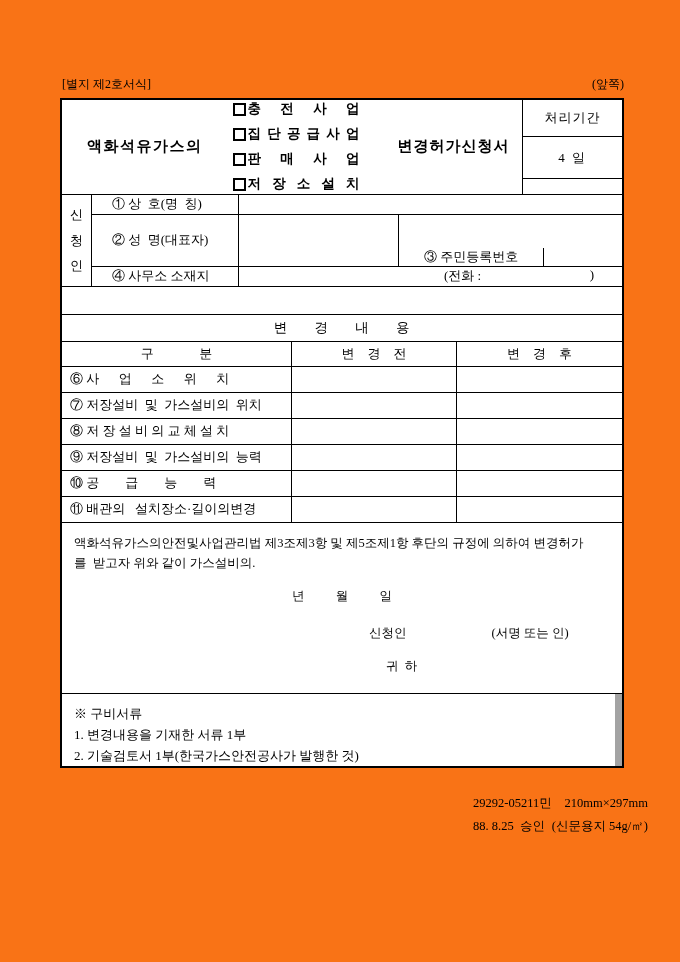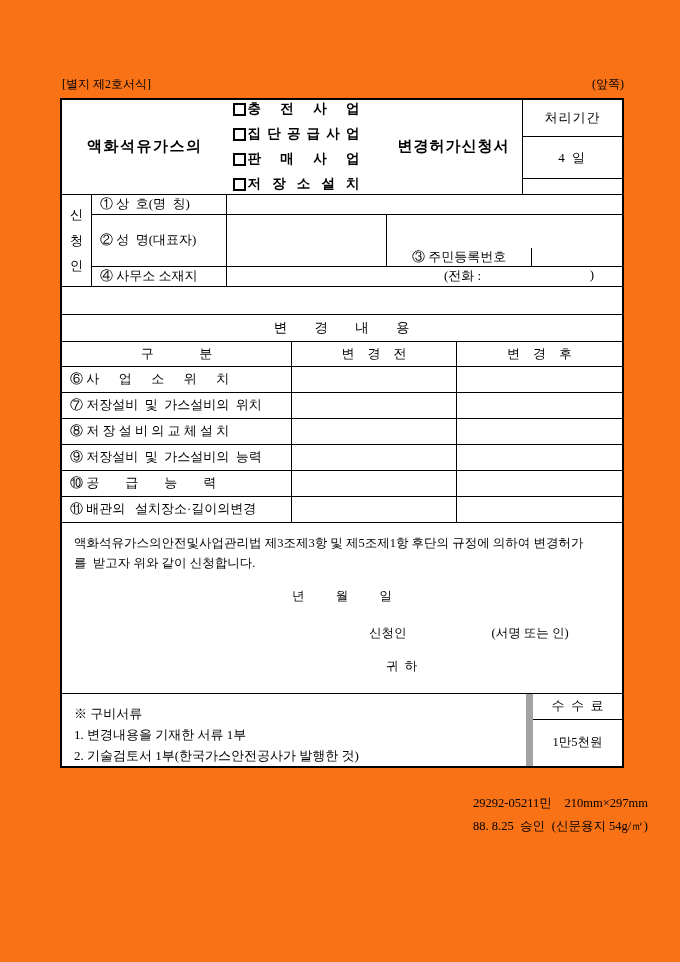--- a/index.html
+++ b/index.html
@@ -27,21 +27,21 @@
 
   
   .applicant { height:93px; display:flex; }
   .vert-cell { width:30px; border-right:1px solid #000; display:flex; align-items:center; justify-content:center; }
   .vert-text { width:15px; line-height:1.95; text-align:center; word-break:break-all; }
   .app-rows { flex:1; display:flex; flex-direction:column; }
   .app-row { flex:1; display:flex; }
   .app-row + .app-row { border-top:1px solid #000; }
   .lbl { display:flex; align-items:center; padding-left:8px; white-space:pre; border-right:1px solid #000; }
   .lbl-c { justify-content:center; padding-left:0;margin-top:33px; }
-  .w135 { width:135px; flex:0 0 auto; }
+  .w135 { width:135px; flex:0 0 auto;margin-left:12px; }
   .w160 { width:160px; flex:0 0 auto; border-right:1px solid #000; }
   .w145 { width:145px; flex:0 0 auto; }
   .fill { flex:1; }
   .phone-cell { flex:1; display:flex; align-items:center; }
   .phone-wrap { margin-left:auto; margin-right:28px; width:150px; display:flex; white-space:pre; }
   .phone-gap { flex:1; }
 
   .row5 { height:28px; display:flex; }
   .lbl5 { width:165px; flex:0 0 auto; border-right:1px solid #000; display:flex; align-items:center; padding-left:8px; white-space:pre; }
 
@@ -185,39 +185,35 @@
       </div>
       <div class="ct-row">
         <div class="c1">⑪ 배관의   설치장소·길이의변경</div>
         <div class="c2"></div>
         <div class="c3"></div>
       </div>
     </div>
 
     <div class="decl sec">
       <div class="decl-line">액화석유가스의안전및사업관리법 제3조제3항 및 제5조제1항 후단의 규정에 의하여 변경허가</div>
-      <div class="decl-line">를  받고자 위와 같이 신청합니다.</div>
+      <div class="decl-line">를  받고자 위와 같이 가스설비의.</div>
       <div class="date-line">년          월          일</div>
       <div class="sign-line">
         <span>신청인</span>
         <span>(서명 또는 인)</span>
       </div>
       <div class="recipient">귀  하</div>
     </div>
 
     <div class="bottom-row">
       <div class="docs">
         <div>※ 구비서류</div>
         <div>1. 변경내용을 기재한 서류 1부</div>
         <div>2. 기술검토서 1부(한국가스안전공사가 발행한 것)</div>
       </div>
-      <div class="fee-col">
-        <div class="fee-label">수  수  료</div>
-        <div class="fee-value">1만5천원</div>
-      </div>
     </div>
 
   </div>
 
   <div class="footer">
     <div class="fl">
       <div>29292-05211민</div>
       <div>88. 8.25  승인</div>
     </div>
     <div class="fr">

